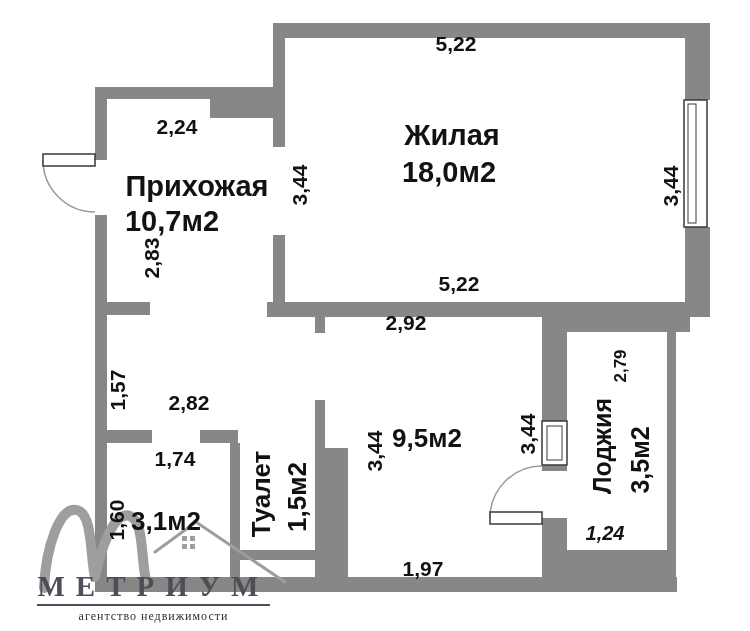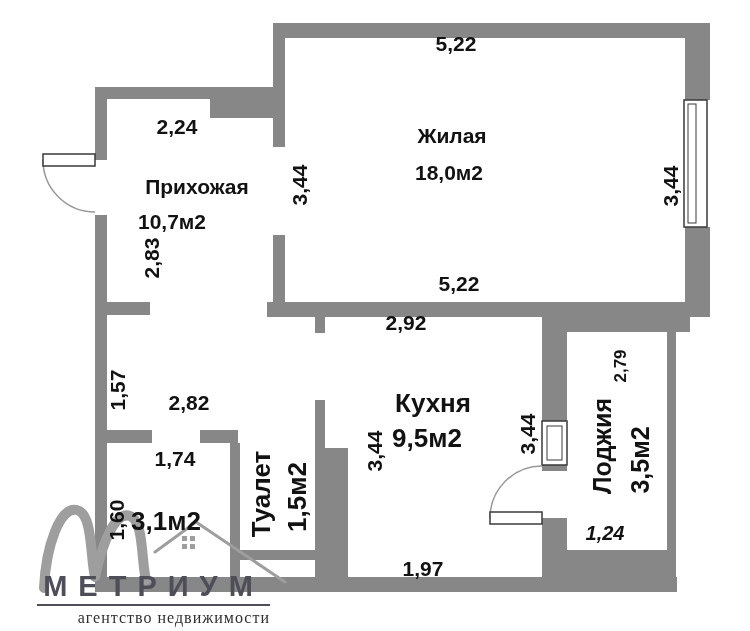--- a/index.html
+++ b/index.html
@@ -9,33 +9,33 @@
   .wall{fill:var(--wall,#878787);}
   .win{fill:#ffffff;stroke:var(--frame,#3a3a3a);stroke-width:1.5;}
   .winin{fill:#ffffff;stroke:var(--frame,#3a3a3a);stroke-width:1;}
   .leaf{fill:#ffffff;stroke:var(--frame,#3a3a3a);stroke-width:1.5;}
   .arc{fill:none;stroke:var(--arc,#999999);stroke-width:1.5;}
   .mark{fill:none;stroke:var(--logo-mark,#9e9e9e);stroke-linecap:round;stroke-linejoin:round;}
   .dot{fill:var(--logo-mark,#9e9e9e);}
   .lbl{position:absolute;font-weight:bold;color:var(--text,#121212);white-space:nowrap;
        transform:translate(-50%,-50%);line-height:1;}
   .v{transform:translate(-50%,-50%) rotate(-90deg);}
-  .name{font-size:21px;}
+  .name{font-size:29px;}
   .nm26{font-size:26px;}
   .nm25{font-size:25px;}
   .dim{font-size:21px;}
   .dim17{font-size:17px;}
   .dim20{font-size:20px;font-style:italic;}
   .brand{position:absolute;left:37px;top:570px;width:233px;text-align:center;
-         font-family:Liberation Sans, sans-serif;font-weight:bold;font-size:29px;
+         font-family:Liberation Serif, serif;font-weight:bold;font-size:29px;
          letter-spacing:11px;color:var(--logo-text,#4e4e58);transform:none;}
   .rule{position:absolute;left:37px;top:604px;width:233px;height:2px;
         background:var(--logo-text,#4e4e58);}
-  .tagline{position:absolute;left:37px;top:609px;width:233px;text-align:right;
-           font-family:"Liberation Serif",serif;font-size:16px;letter-spacing:1px;
+  .tagline{position:absolute;left:37px;top:609px;width:233px;text-align:center;
+           font-family:"Liberation Serif",serif;font-size:12px;letter-spacing:1px;
            color:var(--tagline,#2e2e2e);}
 </style>
 </head>
 <body>
 
 <div id="plan">
 
   <svg width="750" height="631" viewBox="0 0 750 631">
 
     <g>
@@ -106,21 +106,20 @@
   <div class="lbl dim" style="left:189px;top:402px">2,82</div>
 
   <div class="lbl dim" style="left:175px;top:458px">1,74</div>
   <div class="lbl nm26" style="left:166px;top:521px">3,1м2</div>
   <div class="lbl dim v" style="left:116px;top:520px">1,60</div>
 
   <div class="lbl nm26 v" style="left:261px;top:494px">Туалет</div>
   <div class="lbl nm26 v" style="left:297px;top:497px">1,5м2</div>
 
   <div class="lbl dim" style="left:406px;top:322px">2,92</div>
-  <div class="lbl nm26" style="left:433px;top:403px">Кухня</div>
   <div class="lbl nm26" style="left:427px;top:438px">9,5м2</div>
   <div class="lbl dim v" style="left:374px;top:451px">3,44</div>
   <div class="lbl dim v" style="left:527px;top:434px">3,44</div>
   <div class="lbl dim" style="left:423px;top:568px">1,97</div>
 
   <div class="lbl nm25 v" style="left:602px;top:446px">Лоджия</div>
   <div class="lbl dim17 v" style="left:620px;top:366px">2,79</div>
   <div class="lbl nm25 v" style="left:640px;top:460px">3,5м2</div>
   <div class="lbl dim20" style="left:605px;top:533px">1,24</div>
 

